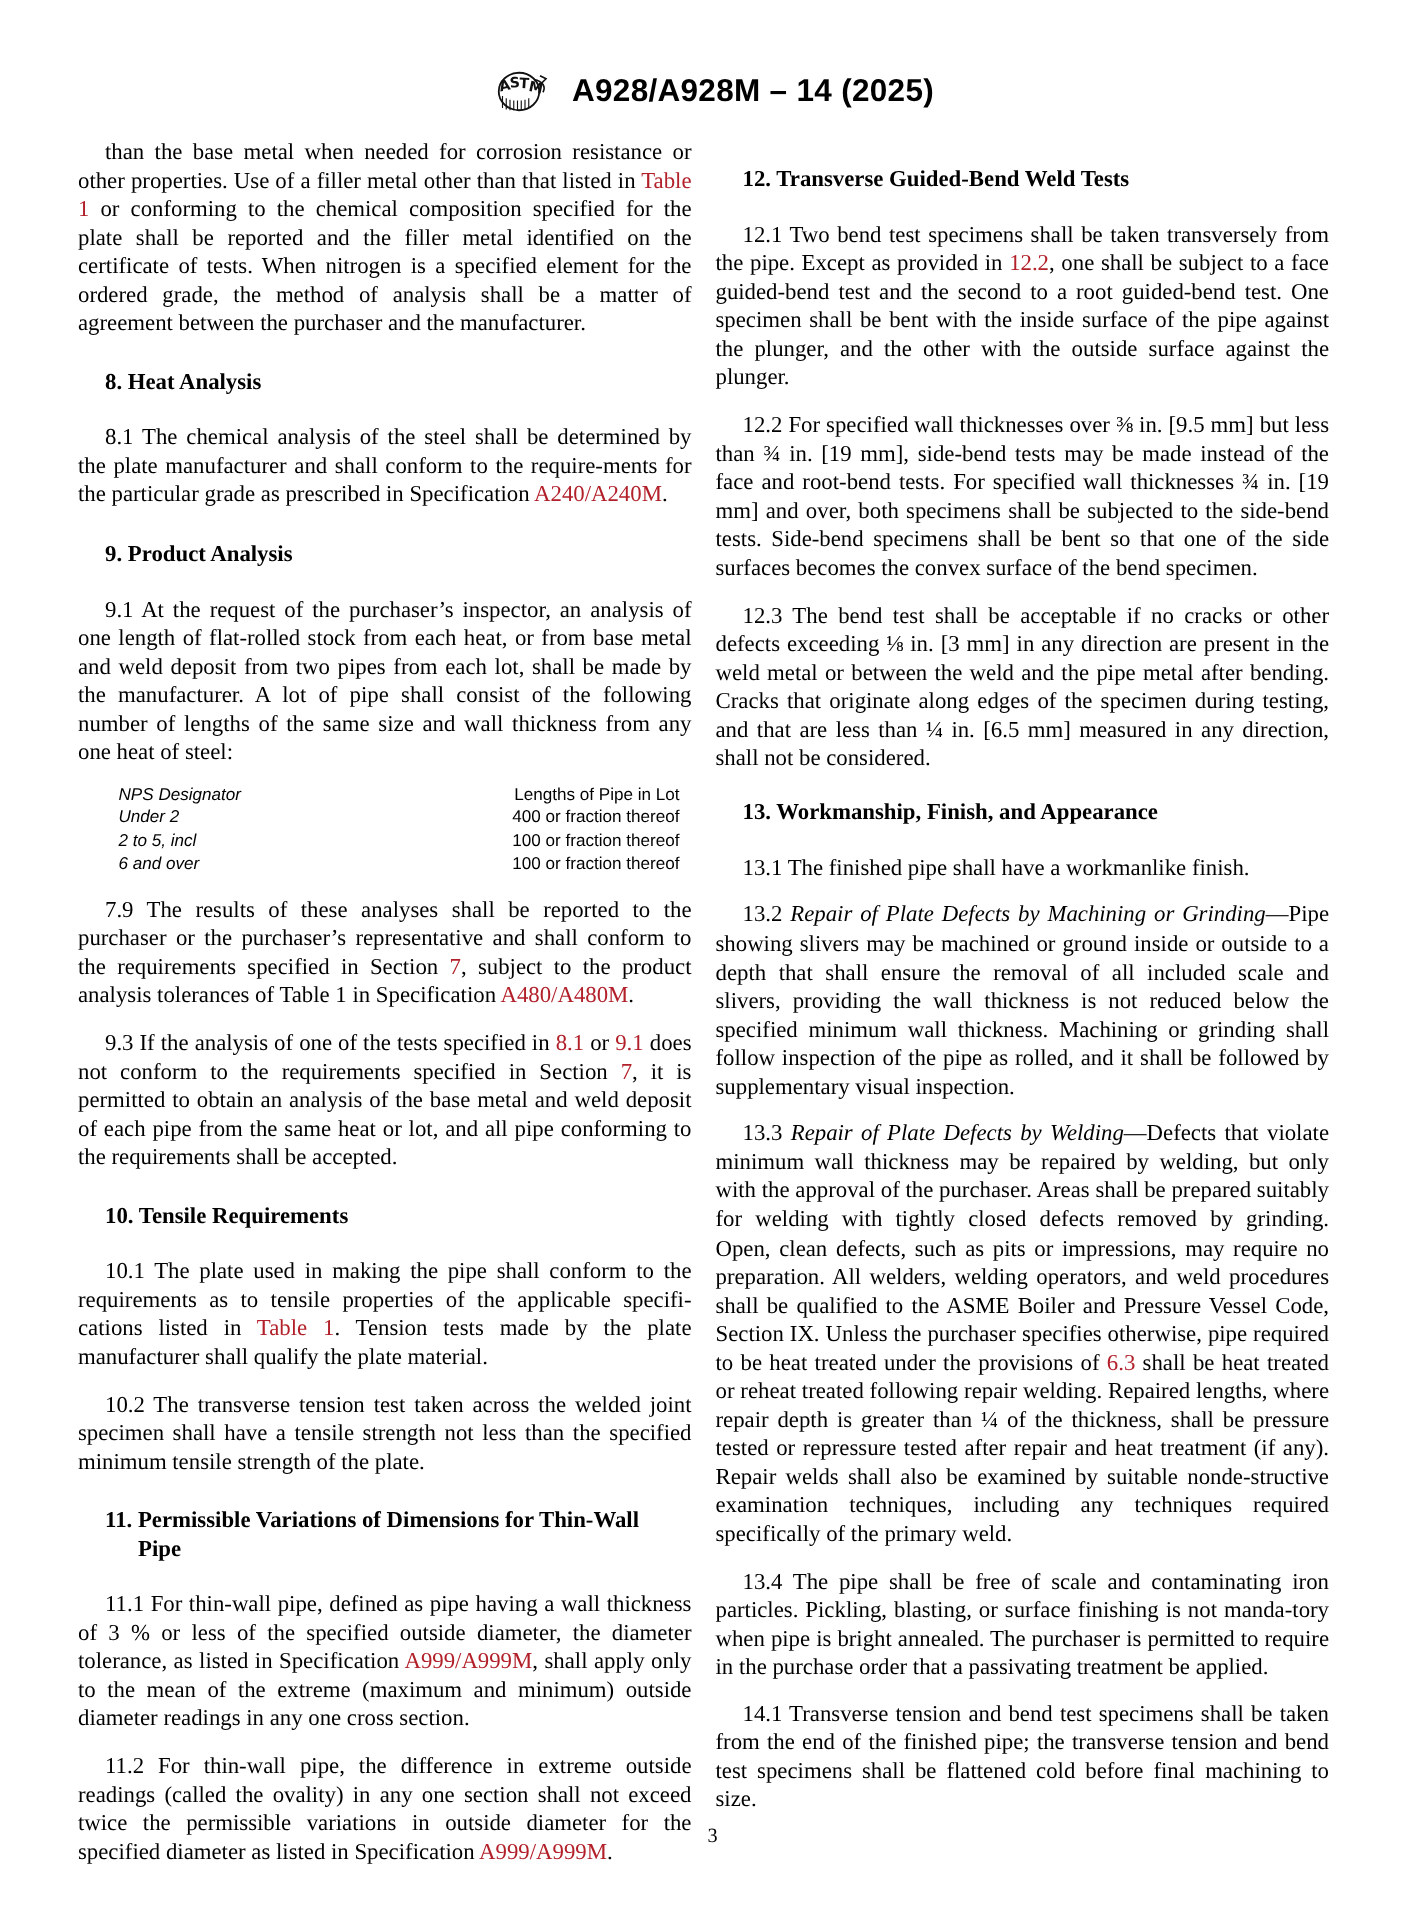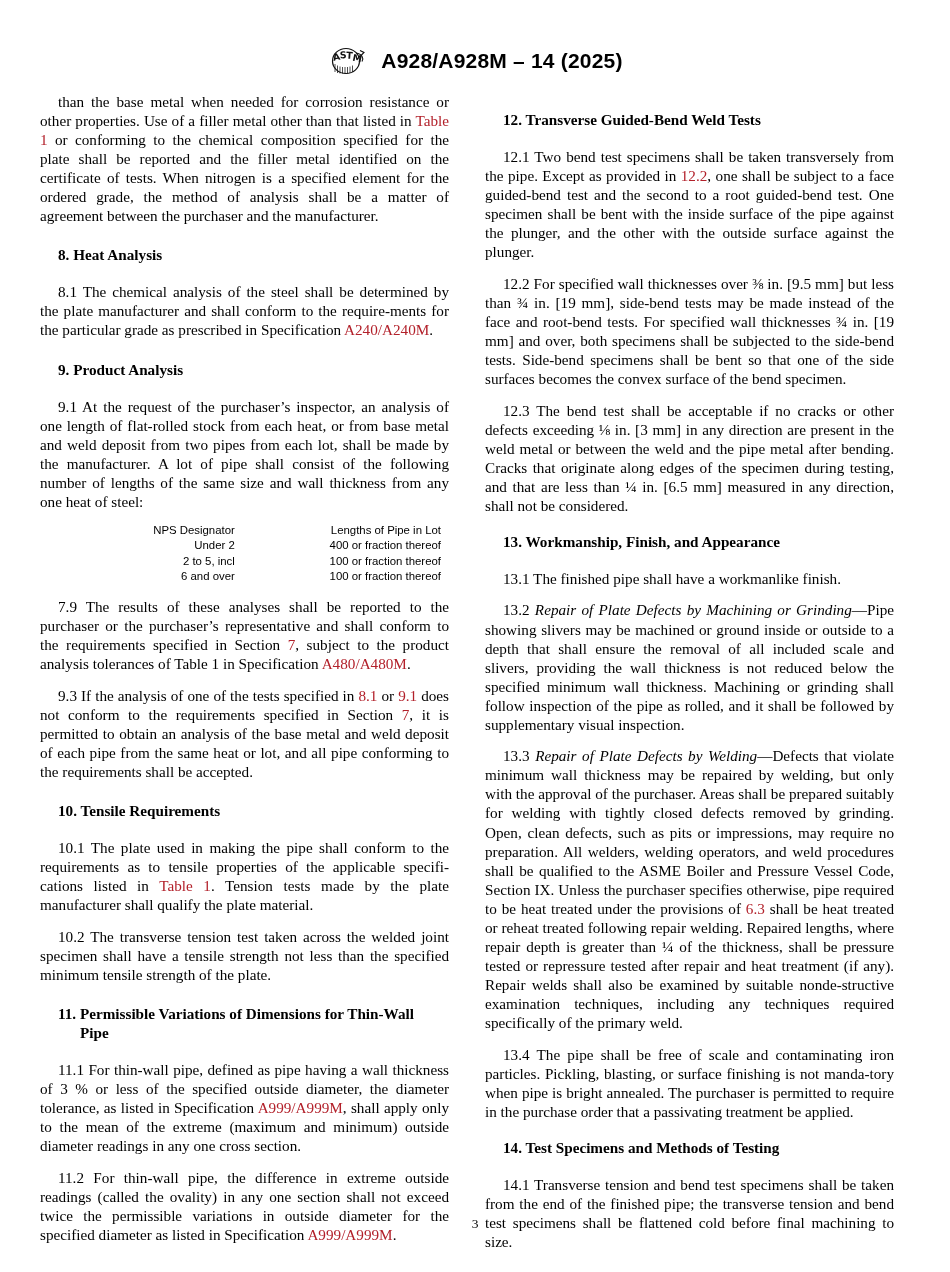--- a/index.html
+++ b/index.html
@@ -40,24 +40,24 @@
     font-size: 21px;
     font-weight: bold;
     letter-spacing: 0.2px;
     white-space: nowrap;
   }
 
   
   .columns {
     position: absolute;
     top: 92px;
-    left: 40px;
+    left: 52px;
     width: 854px;
     display: flex;
-    gap: 36px;
+    gap: 16px;
   }
   .col {
     width: 409px;
   }
 
   
   p.para {
     margin: 0 0 0px 0;
     font-size: 15.2px;
     line-height: 19.05px;
@@ -97,22 +97,23 @@
     font-family: "Liberation Sans", "DejaVu Sans", sans-serif;
     font-size: 11.4px;
     line-height: 15.4px;
   }
   .mini-table td {
     padding: 0;
     vertical-align: top;
     white-space: nowrap;
   }
   .mini-table td.c1 {
-    text-align: right;
+    text-align: left;
     padding-left: 27px;
+    font-style: italic;
   }
   .mini-table td.c2 {
     text-align: right;
     padding-right: 8px;
   }
 
   
   .footer {
     position: absolute;
     left: 0;
@@ -223,21 +224,20 @@
       <h3 class="section gap-sm"><span class="sec-num">13.</span><span>Workmanship, Finish, and Appearance</span></h3>
 
       <p class="para spaced"><span>13.1</span><span> The finished pipe shall have a workmanlike finish.</span></p>
 
       <p class="para spaced"><span>13.2</span>&nbsp;<span class="ital">Repair of Plate Defects by Machining or Grinding</span><span>—Pipe showing slivers may be machined or ground inside or outside to a depth that shall ensure the removal of all included scale and slivers, providing the wall thickness is not reduced below the specified minimum wall thickness. Machining or grinding shall follow inspection of the pipe as rolled, and it shall be followed by supplementary visual inspection.</span></p>
 
       <p class="para spaced"><span>13.3</span>&nbsp;<span class="ital">Repair of Plate Defects by Welding</span><span>—Defects that violate minimum wall thickness may be repaired by welding, but only with the approval of the purchaser. Areas shall be prepared suitably for welding with tightly closed defects removed by grinding. Open, clean defects, such as pits or impressions, may require no preparation. All welders, welding operators, and weld procedures shall be qualified to the ASME Boiler and Pressure Vessel Code, Section IX. Unless the purchaser specifies otherwise, pipe required to be heat treated under the provisions of </span><a class="lnk" href="#">6.3</a><span> shall be heat treated or reheat treated following repair welding. Repaired lengths, where repair depth is greater than ¼ of the thickness, shall be pressure tested or repressure tested after repair and heat treatment (if any). Repair welds shall also be examined by suitable nonde-structive examination techniques, including any techniques required specifically of the primary weld.</span></p>
 
       <p class="para spaced"><span>13.4</span><span> The pipe shall be free of scale and contaminating iron particles. Pickling, blasting, or surface finishing is not manda-tory when pipe is bright annealed. The purchaser is permitted to require in the purchase order that a passivating treatment be applied.</span></p>
 
-      <h3 class="section gap-sm"><span class="sec-num">14.</span><span>Test Specimens and Methods of Testing</span></h3>
 
       <p class="para spaced"><span>14.1</span><span> Transverse tension and bend test specimens shall be taken from the end of the finished pipe; the transverse tension and bend test specimens shall be flattened cold before final machining to size.</span></p>
 
     </div>
   </div>
 
   <div class="footer">
     <span>3</span>
   </div>
 

